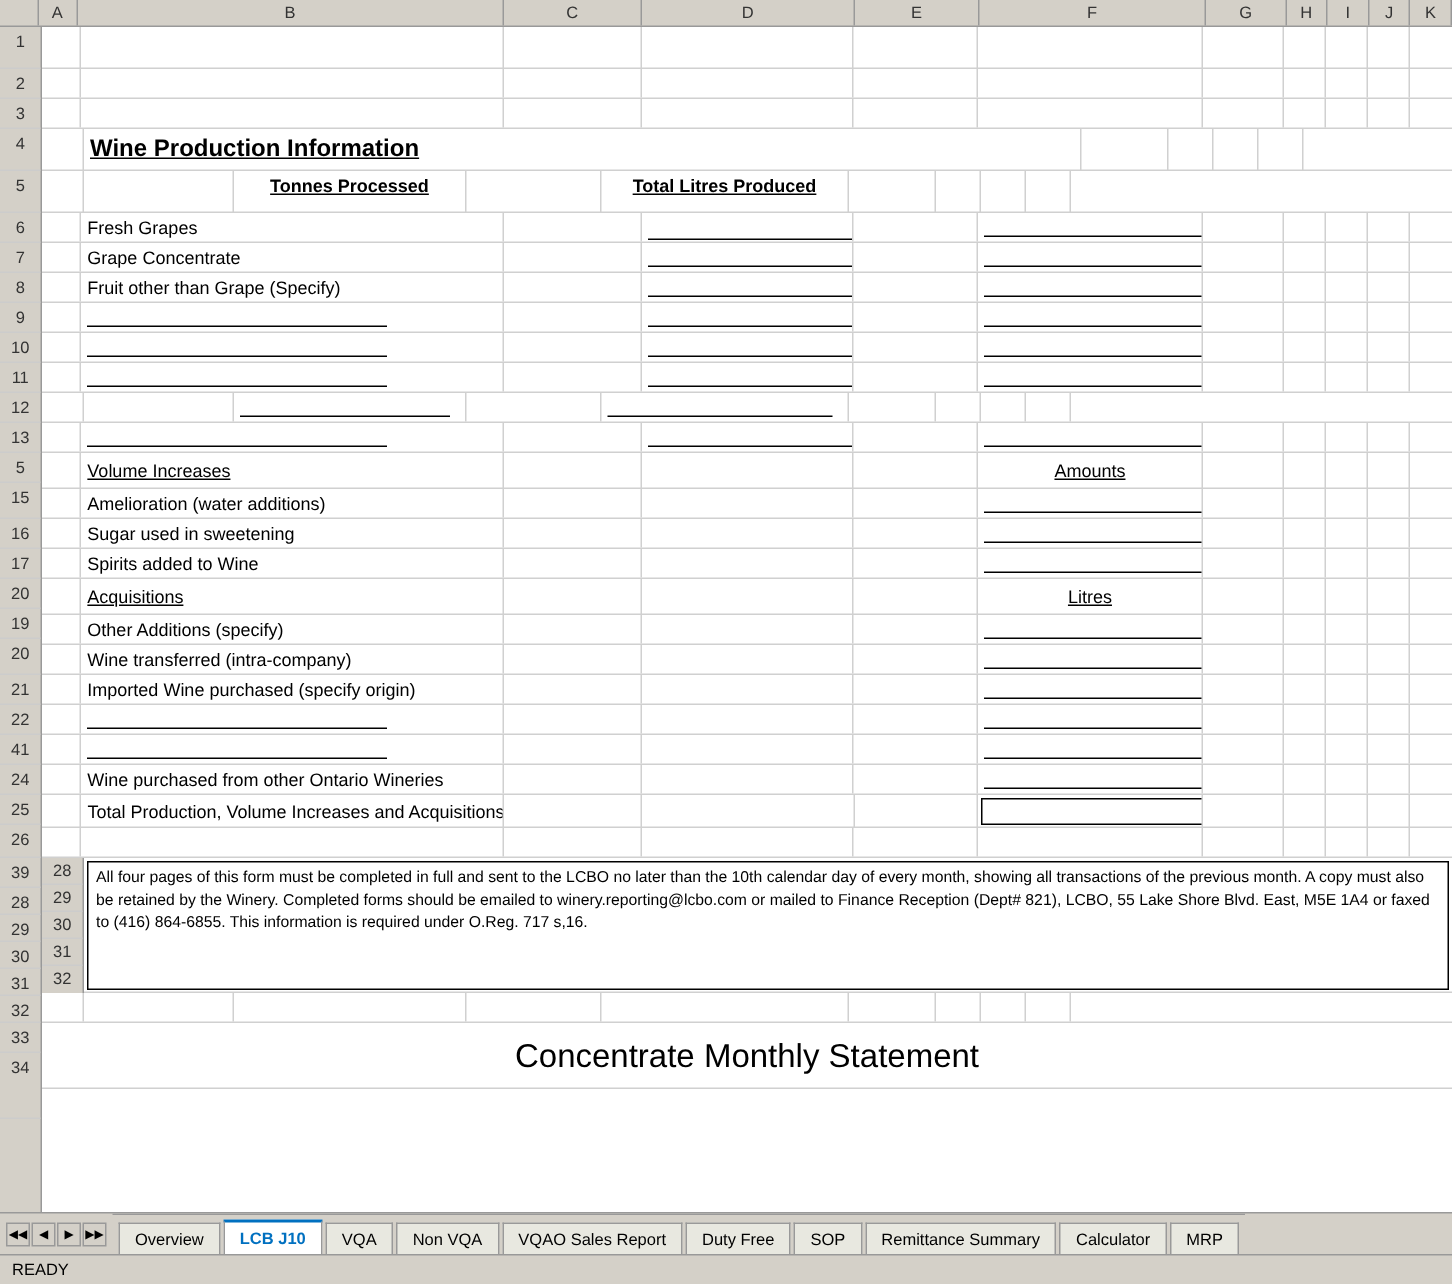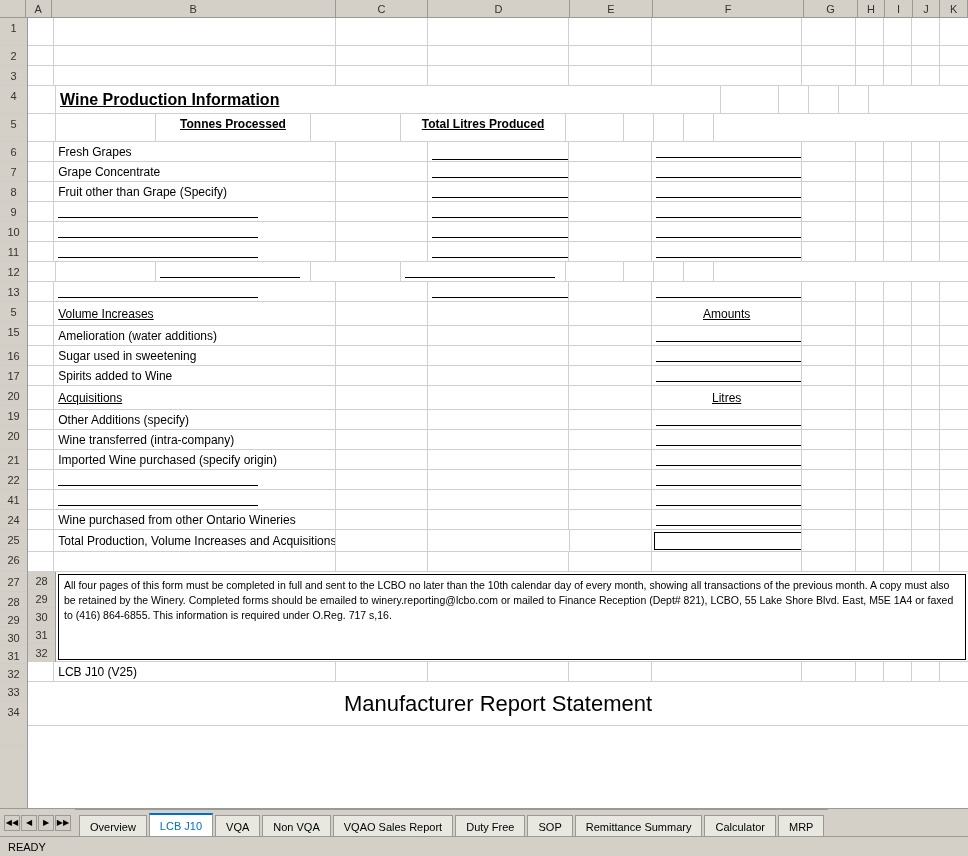--- a/index.html
+++ b/index.html
@@ -149,21 +149,21 @@
       line-height: 22px;
       font-size: 11px;
       border: 1px solid #999;
       border-bottom: none;
       background: #e8e8e0;
       cursor: pointer;
       white-space: nowrap;
     }
     .tab.active {
       background: #fff;
-      font-weight: normal;
+      font-weight: bold;
       color: #0070c0;
       border-top: 2px solid #0070c0;
       height: 24px;
     }
 
     
     .status-bar {
       height: 20px;
       background: #d4d0c8;
       display: flex;
@@ -257,21 +257,21 @@
       <div class="row-num" style="height:20px">17</div>
       <div class="row-num" style="height:20px">20</div>
       <div class="row-num" style="height:20px">19</div>
       <div class="row-num" style="height:24px">20</div>
       <div class="row-num" style="height:20px">21</div>
       <div class="row-num" style="height:20px">22</div>
       <div class="row-num" style="height:20px">41</div>
       <div class="row-num" style="height:20px">24</div>
       <div class="row-num" style="height:20px">25</div>
       <div class="row-num" style="height:22px">26</div>
-      <div class="row-num" style="height:20px">27</div>
+      <div class="row-num" style="height:20px">39</div>
       <div class="row-num" style="height:18px">28</div>
       <div class="row-num" style="height:18px">29</div>
       <div class="row-num" style="height:18px">30</div>
       <div class="row-num" style="height:18px">31</div>
       <div class="row-num" style="height:18px">32</div>
       <div class="row-num" style="height:20px">33</div>
       <div class="row-num" style="height:44px">34</div>
     </div>
 
     <div class="grid">
@@ -720,34 +720,33 @@
           <div style="height:18px; border-bottom:1px solid #ccc; line-height:18px">31</div>
           <div style="height:18px; line-height:18px">32</div>
         </div>
         <div style="flex:1; border-bottom:1px solid #d0d0d0; padding:2px">
           <div class="notice-box" style="height:86px; overflow:hidden; font-size:10.5px; line-height:1.45; color:#000">All four pages of this form must be completed in full and sent to the LCBO no later than the 10th calendar day of every month, showing all transactions of the previous month. A copy must also be retained by the Winery. Completed forms should be emailed to winery.reporting@lcbo.com or mailed to Finance Reception (Dept# 821), LCBO, 55 Lake Shore Blvd. East, M5E 1A4 or faxed to (416) 864-6855. This information is required under O.Reg. 717 s,16.</div>
         </div>
       </div>
 
       <div class="grid-row" style="height:20px">
         <div class="cell col-a"></div>
-        <div class="cell col-b">LCB J10 (V25)</div>
         <div class="cell col-c"></div>
         <div class="cell col-d"></div>
         <div class="cell col-e"></div>
         <div class="cell col-f"></div>
         <div class="cell col-g"></div>
         <div class="cell col-h"></div>
         <div class="cell col-i"></div>
         <div class="cell col-j"></div>
         <div class="cell col-k" style="border-right:none"></div>
       </div>
 
       <div class="big-title-row">
-        <span>Manufacturer Report Statement</span>
+        <span>Concentrate Monthly Statement</span>
       </div>
 
     </div>
   </div>
 
   <div class="bottom-area">
     <div class="tabs-nav-row">
       <div class="nav-arrows">
         <div class="nav-arrow">◀◀</div>
         <div class="nav-arrow">◀</div>

